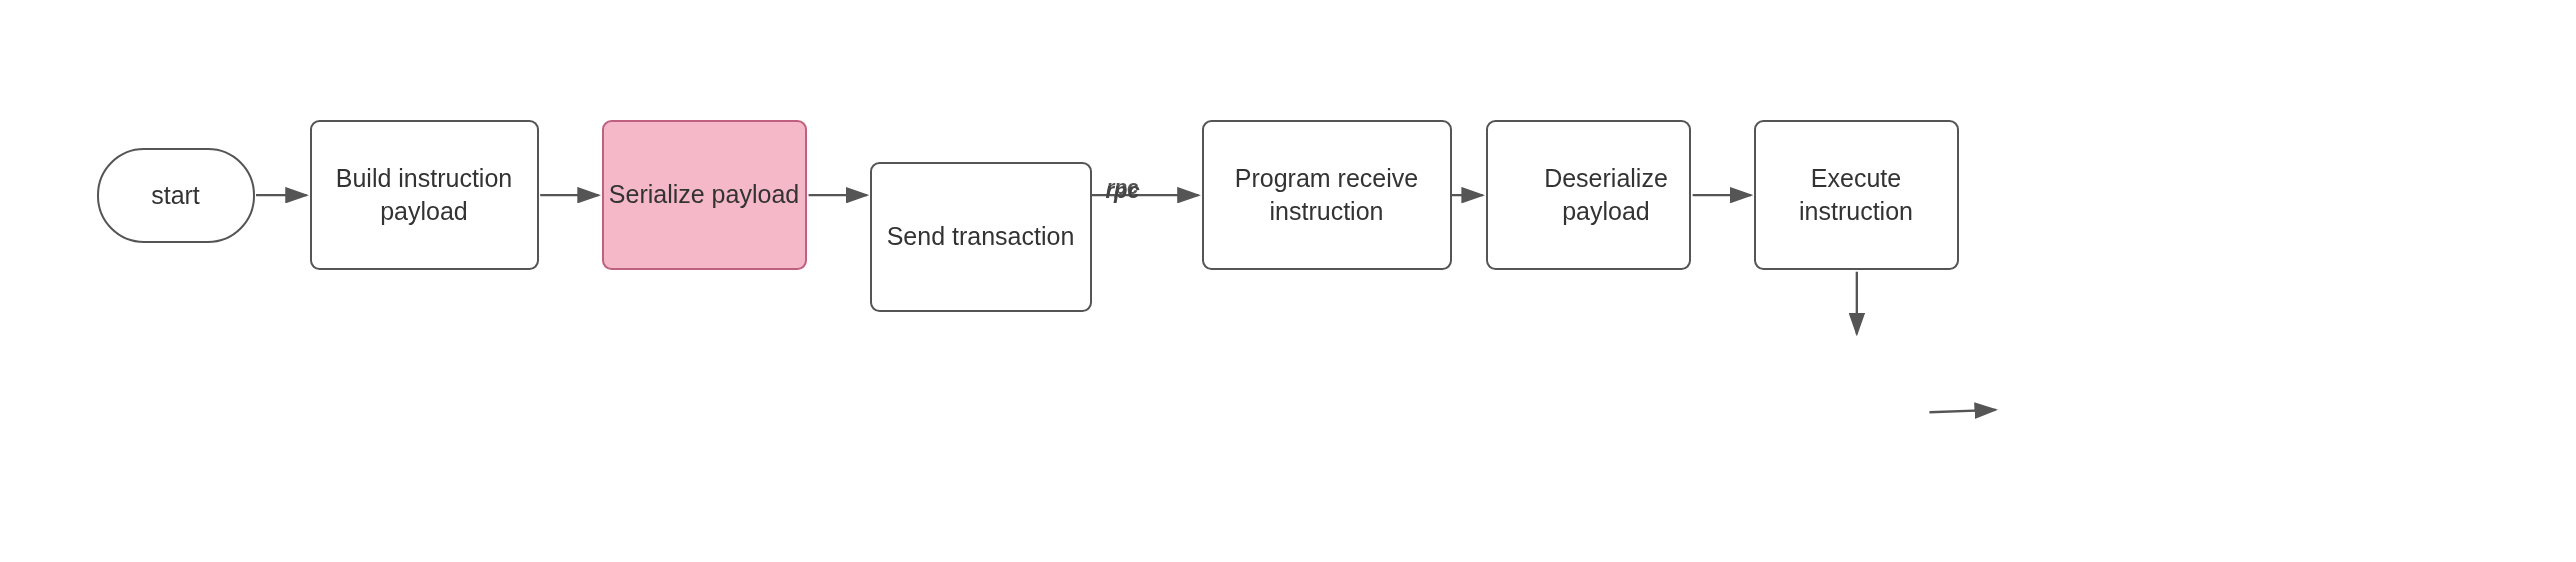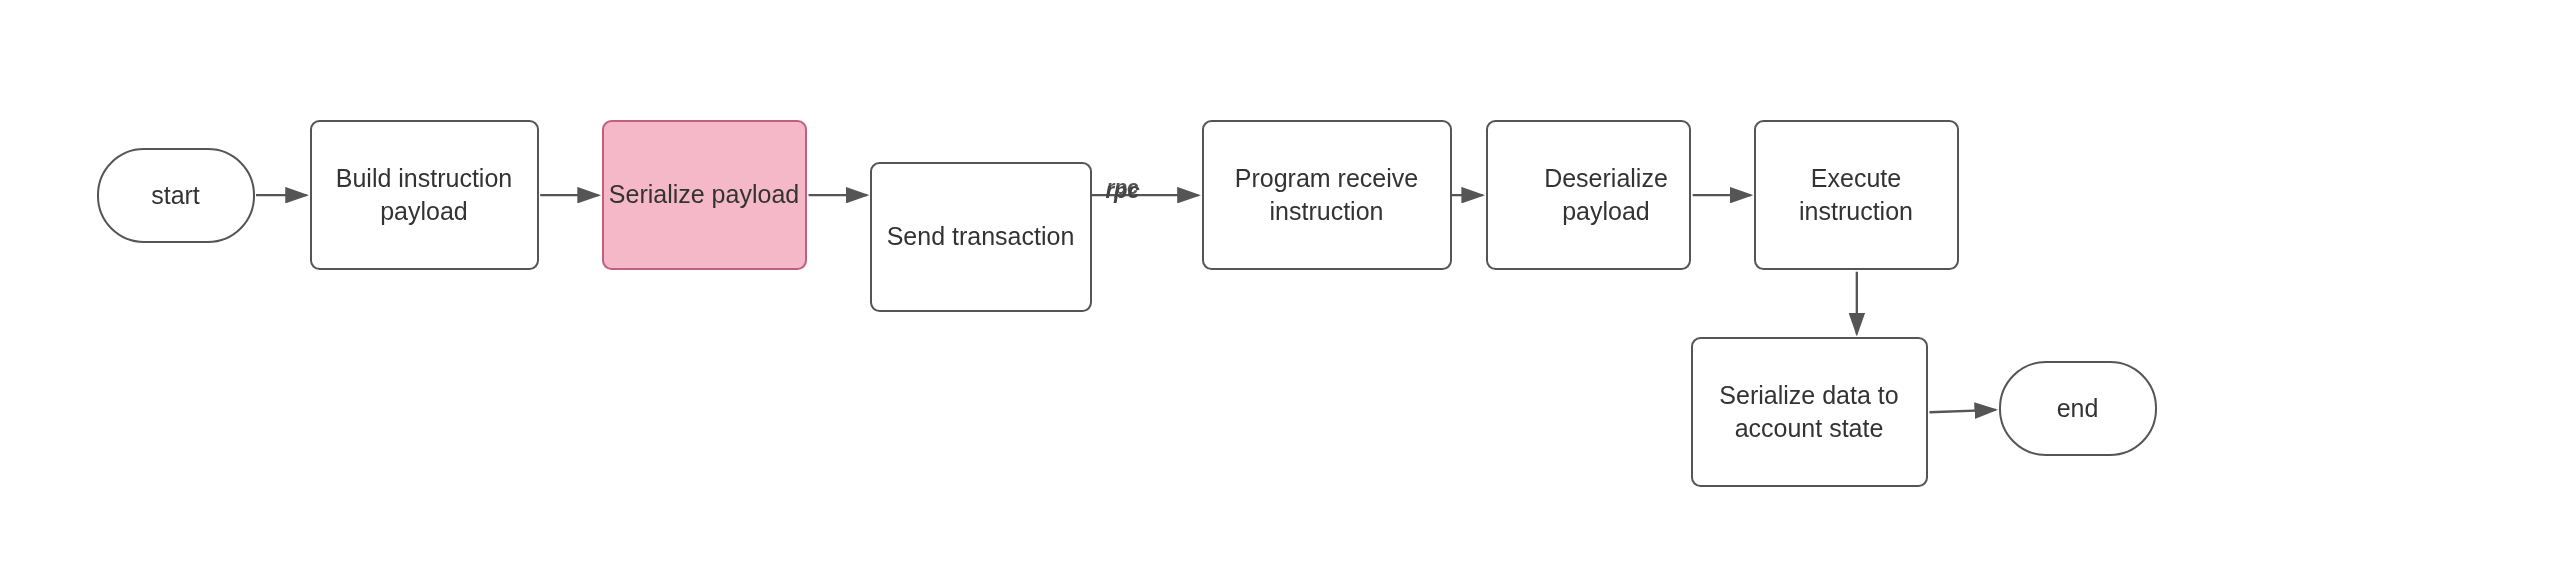--- a/index.html
+++ b/index.html
@@ -111,21 +111,15 @@
   </div>
 
   <div class="node node-rect" style="left:1421px; top:75px; width:205px; height:150px;padding-left:36px;">
     <span>Deserialize payload</span>
   </div>
 
   <div class="node node-rect" style="left:1689px; top:75px; width:205px; height:150px;">
     <span>Execute instruction</span>
   </div>
 
-  <div class="node node-rect" style="left:1626px; top:292px; width:237px; height:150px;">
-    <span>Serialize data to account state</span>
-  </div>
 
-  <div class="node node-rounded" style="left:1934px; top:316px; width:158px; height:95px;">
-    <span>end</span>
-  </div>
 </div>
 
 
 </body></html>

